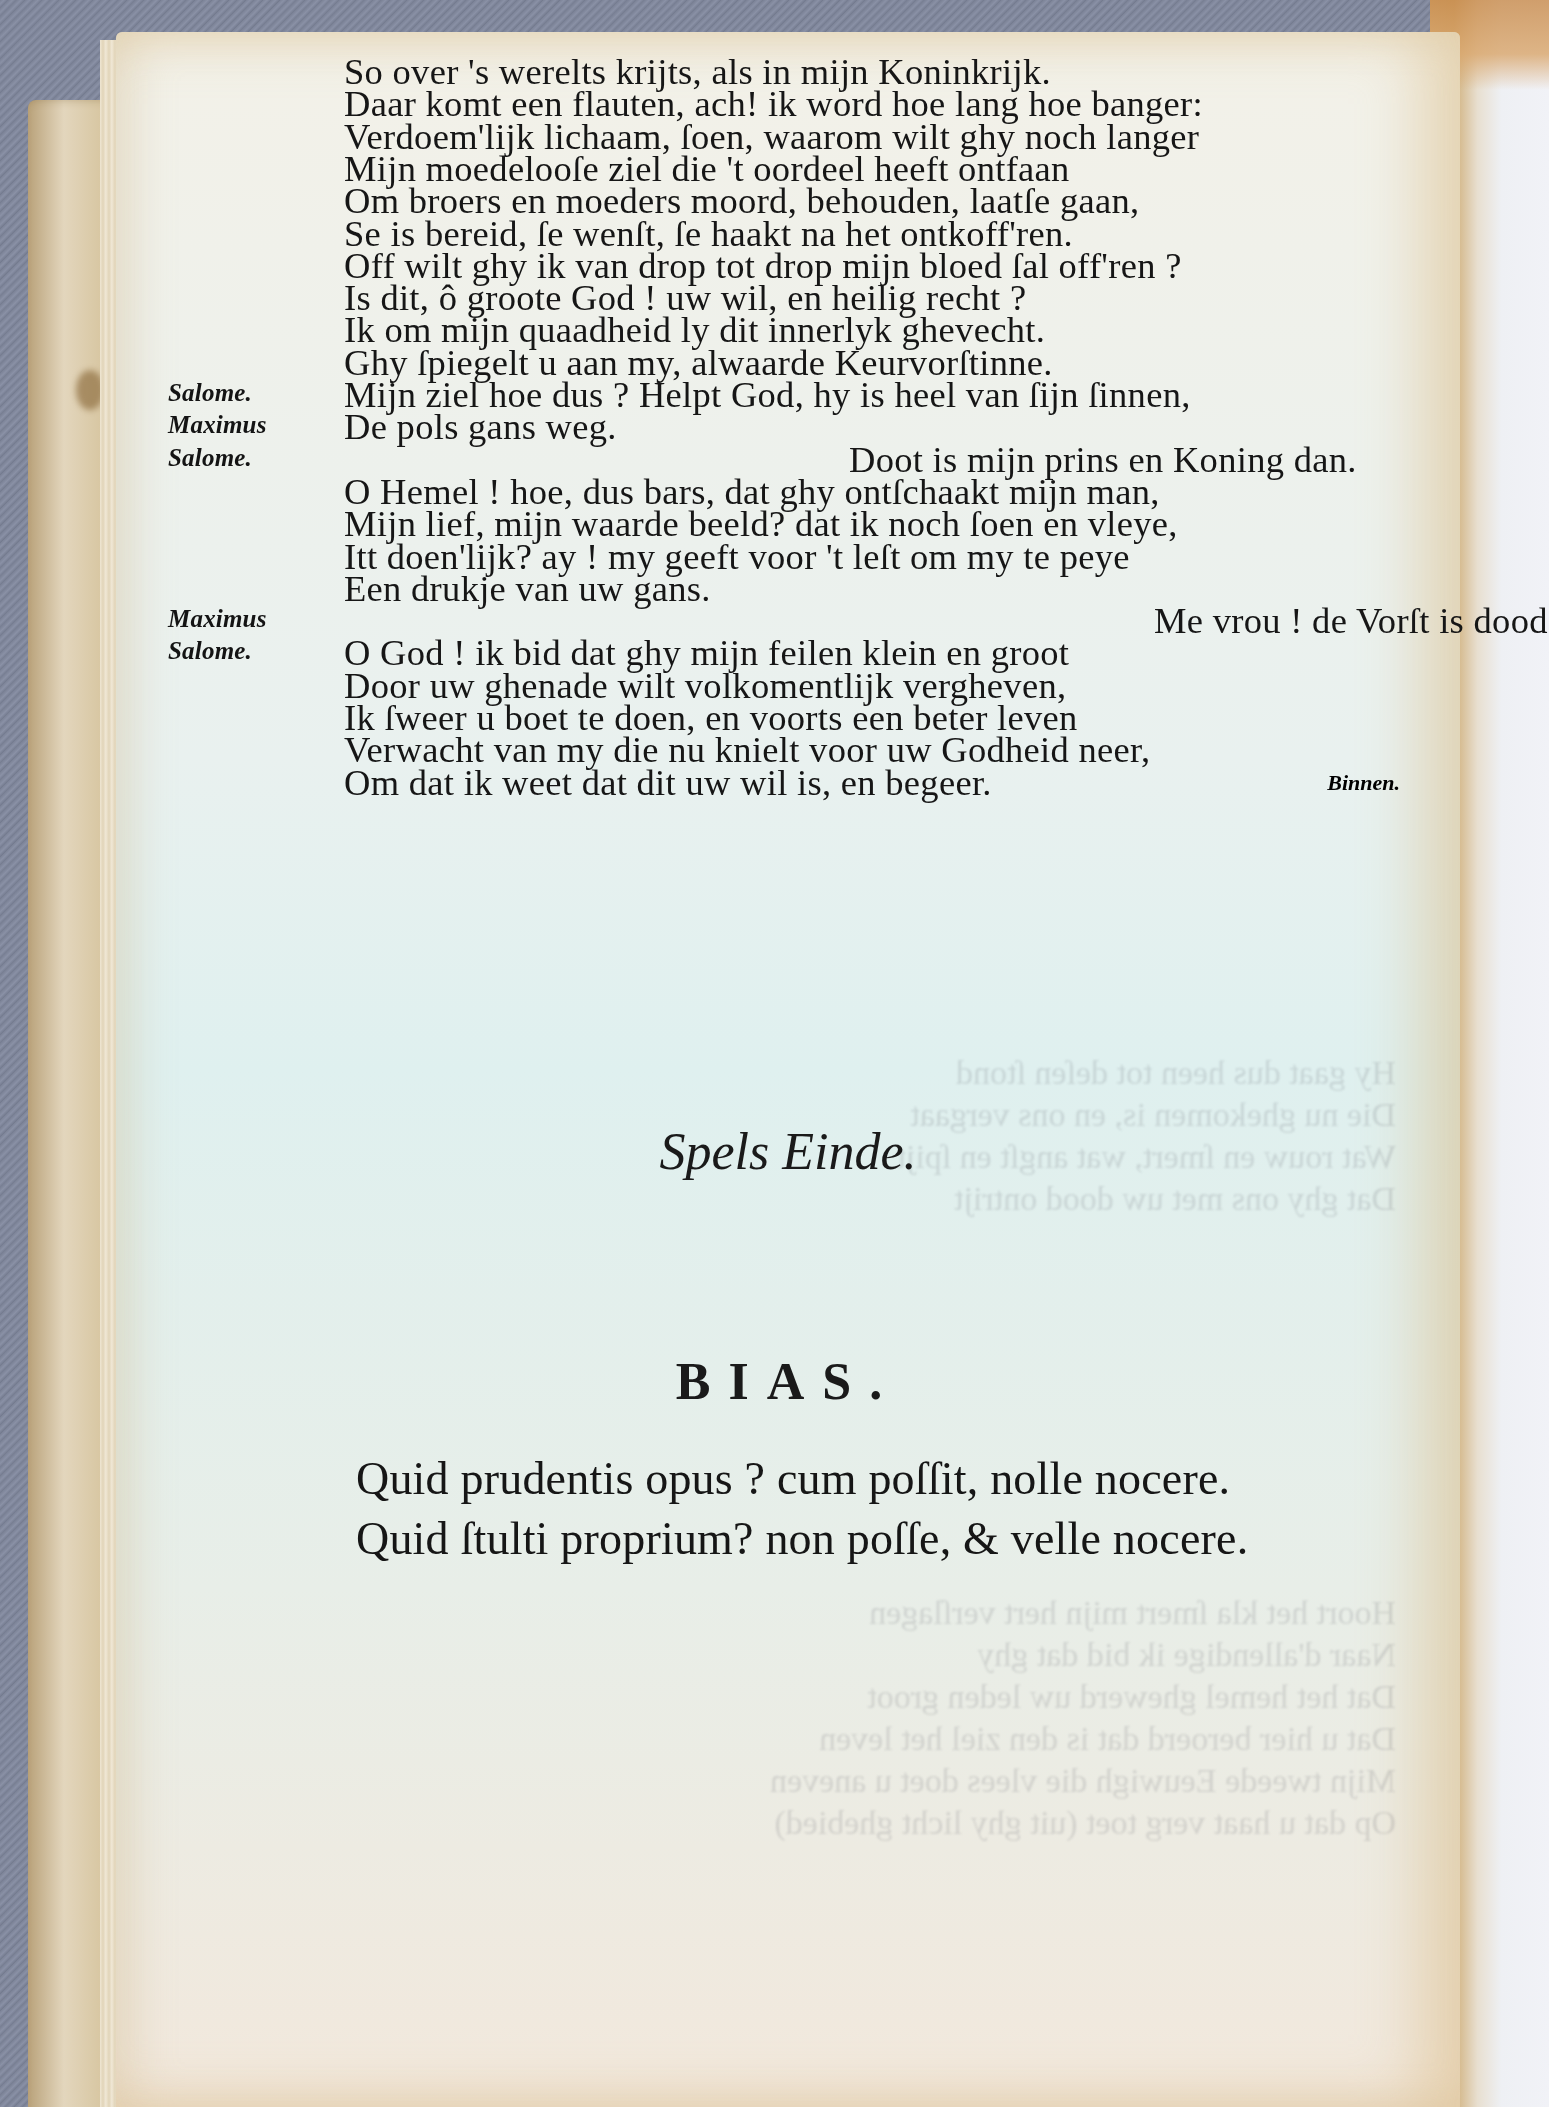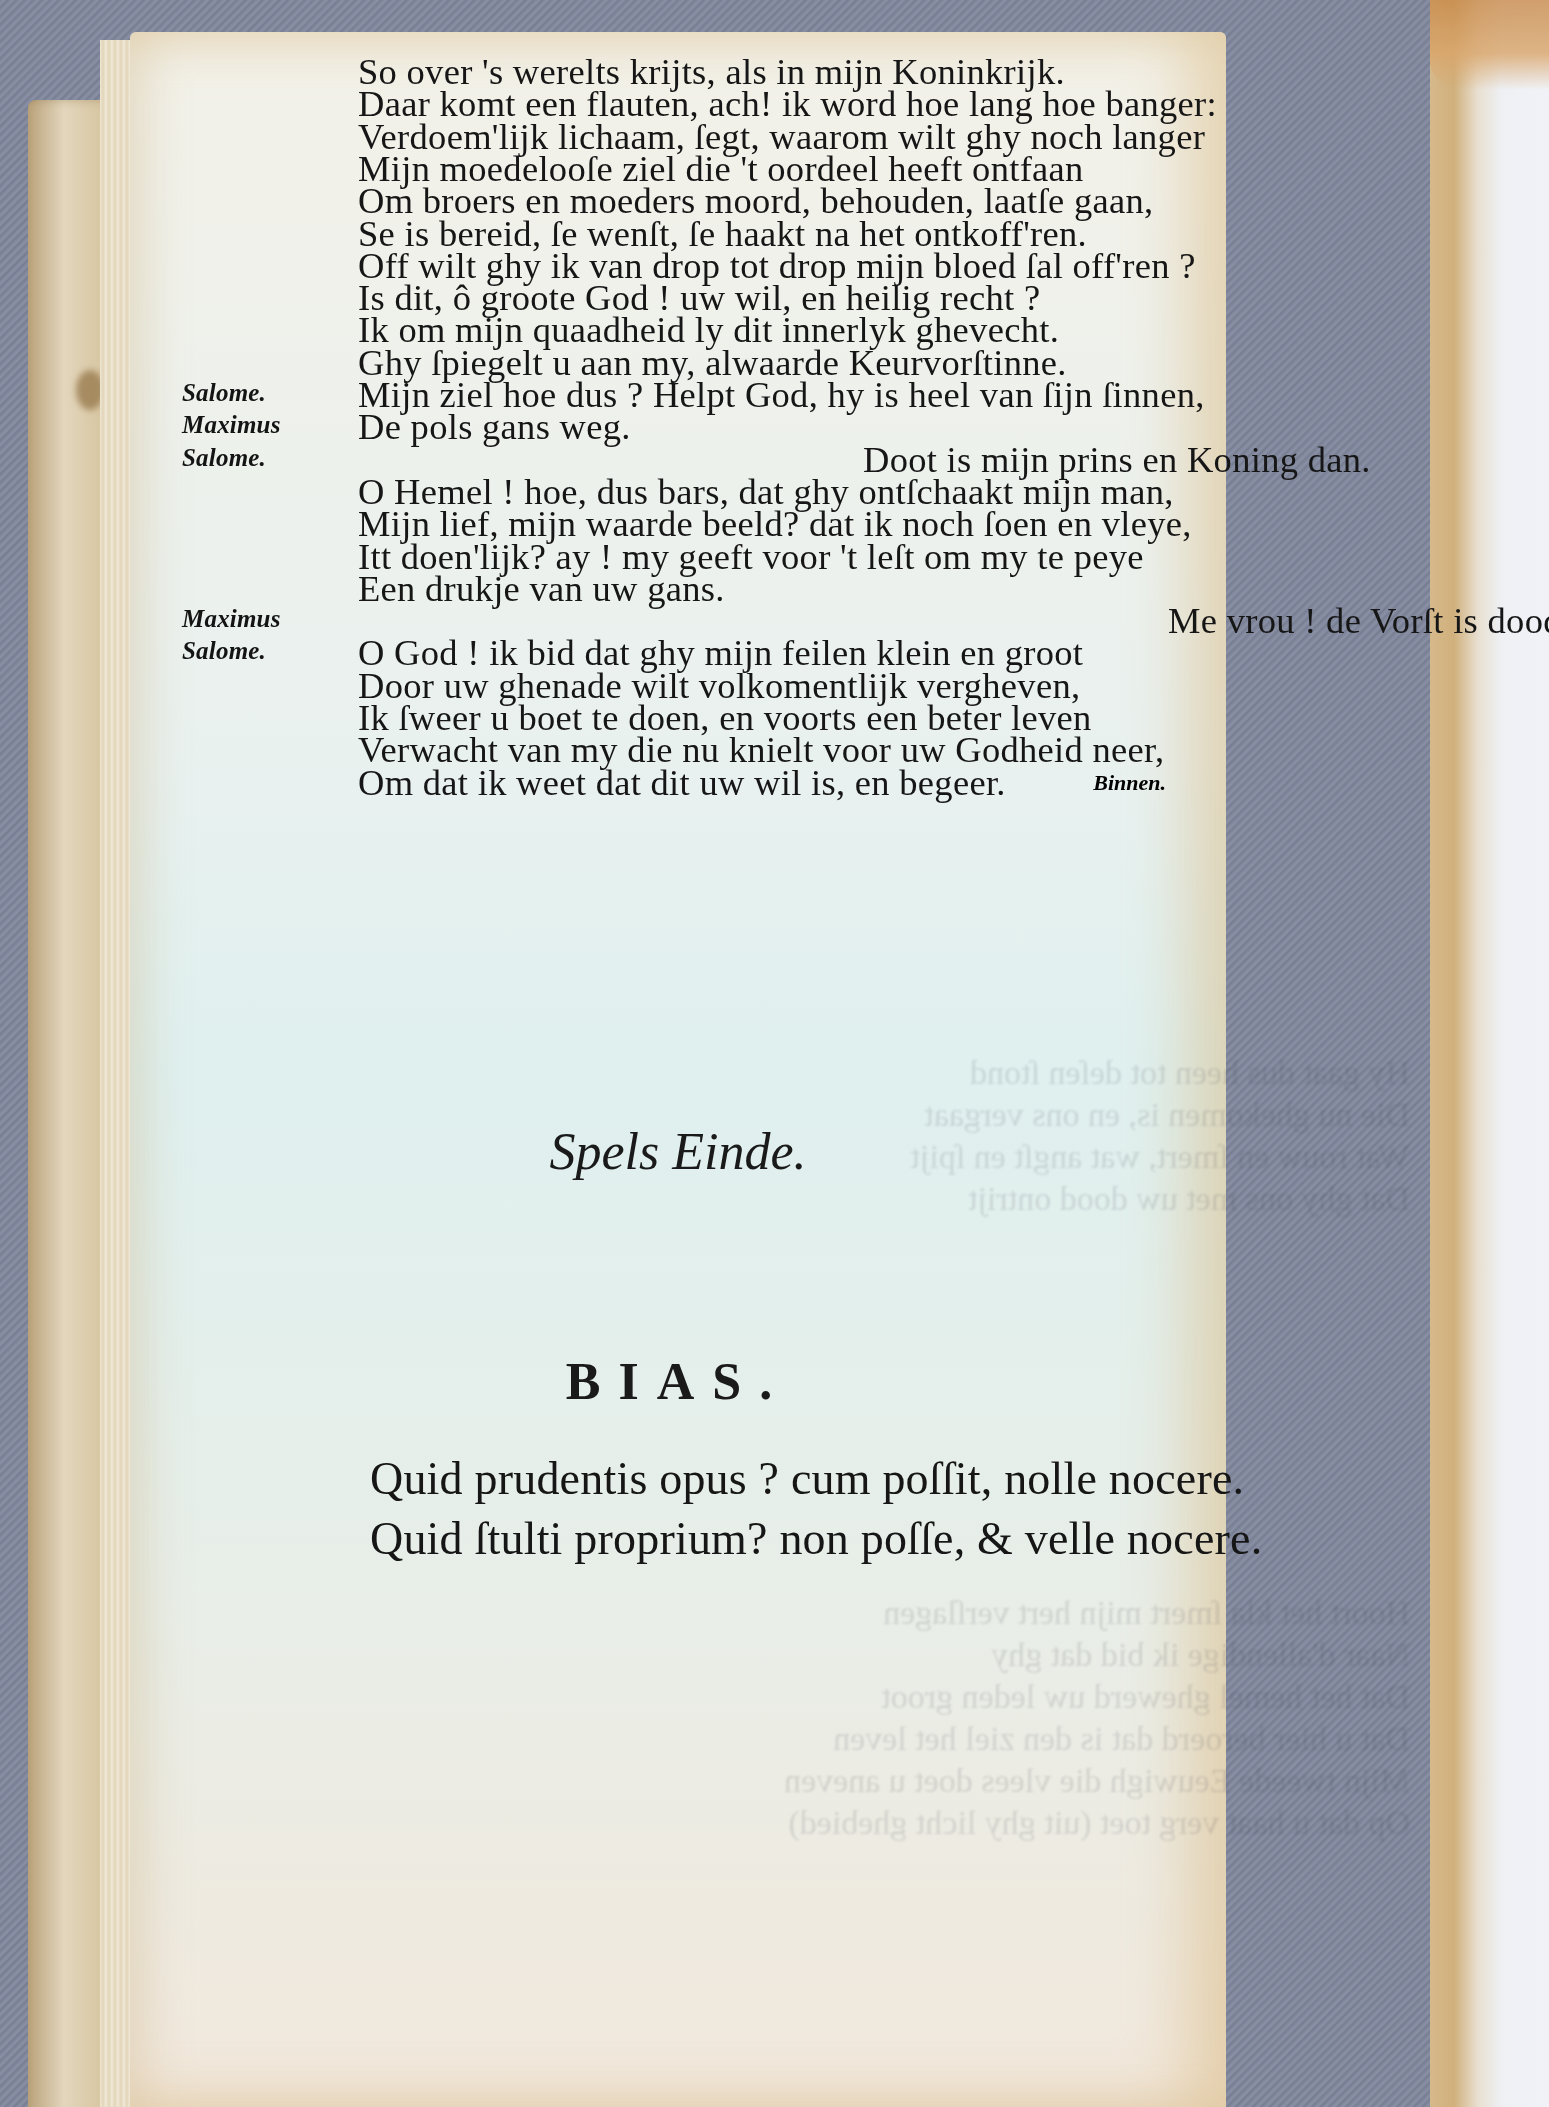--- a/index.html
+++ b/index.html
@@ -17,21 +17,21 @@
   .page-stack {
     position: absolute; left: 100px; top: 40px; width: 40px; height: 2080px;
     background: repeating-linear-gradient(90deg, #efe6d3 0px, #e1d4b8 3px, #f1e9d8 6px);
   }
   .right-leaf {
     position: absolute; left: 1430px; top: 0; width: 119px; height: 2107px;
     background: linear-gradient(90deg, #d6b98b 0%, #d0b07c 20%, #e8dfd0 40%, #eef0f4 60%, #f1f2f7 100%);
   }
   .right-leaf .torn { position:absolute; left: 0; top: 0; width: 119px; height: 90px; background: linear-gradient(180deg, #c88a4a, #d9a56a 60%, transparent); border-radius: 0 0 0 30px; opacity: .8; }
   .page {
-    position: absolute; left: 130px; top: 32px; width: 1096px; height: 2075px;
+    position: absolute; left: 116px; top: 32px; width: 1344px; height: 2075px;
     background: linear-gradient(180deg, #f3f1e8 0%, #e9f1ef 35%, #dff0ef 50%, #e8eee8 75%, #f2e8dc 100%);
     border-radius: 6px 6px 0 0;
     box-shadow: inset -40px 0 60px rgba(214,180,120,.45), inset 20px 0 40px rgba(200,170,120,.25);
   }
   .bleed {
     position: absolute; color: rgba(60,60,70,.14); font-size: 34px; line-height: 42px;
     transform: scaleX(-1); left: 180px; width: 1100px; white-space: pre; filter: blur(1.2px);
   }
   .verse {
     position: absolute; left: 0; top: 0; width: 100%;
@@ -83,21 +83,21 @@
   <div class="line" style="top: 18px;">
         <span class="speaker" style="top: 6px;"></span>
         <span class="text" style="left: 228px;">So over 's werelts krijts, als in mijn Koninkrijk.</span>
       </div>
       <div class="line" style="top: 50.3px;">
         <span class="speaker" style="top: 6px;"></span>
         <span class="text" style="left: 228px;">Daar komt een flauten, ach! ik word hoe lang hoe banger:</span>
       </div>
       <div class="line" style="top: 82.6px;">
         <span class="speaker" style="top: 6px;"></span>
-        <span class="text" style="left: 228px;">Verdoem'lijk lichaam, ſegt, waarom wilt ghy noch langer</span>
+        <span class="text" style="left: 228px;">Verdoem'lijk lichaam, ſoen, waarom wilt ghy noch langer</span>
       </div>
       <div class="line" style="top: 114.9px;">
         <span class="speaker" style="top: 6px;"></span>
         <span class="text" style="left: 228px;">Mijn moedelooſe ziel die 't oordeel heeft ontfaan</span>
       </div>
       <div class="line" style="top: 147.2px;">
         <span class="speaker" style="top: 6px;"></span>
         <span class="text" style="left: 228px;">Om broers en moeders moord, behouden, laatſe gaan,</span>
       </div>
       <div class="line" style="top: 179.5px;">

